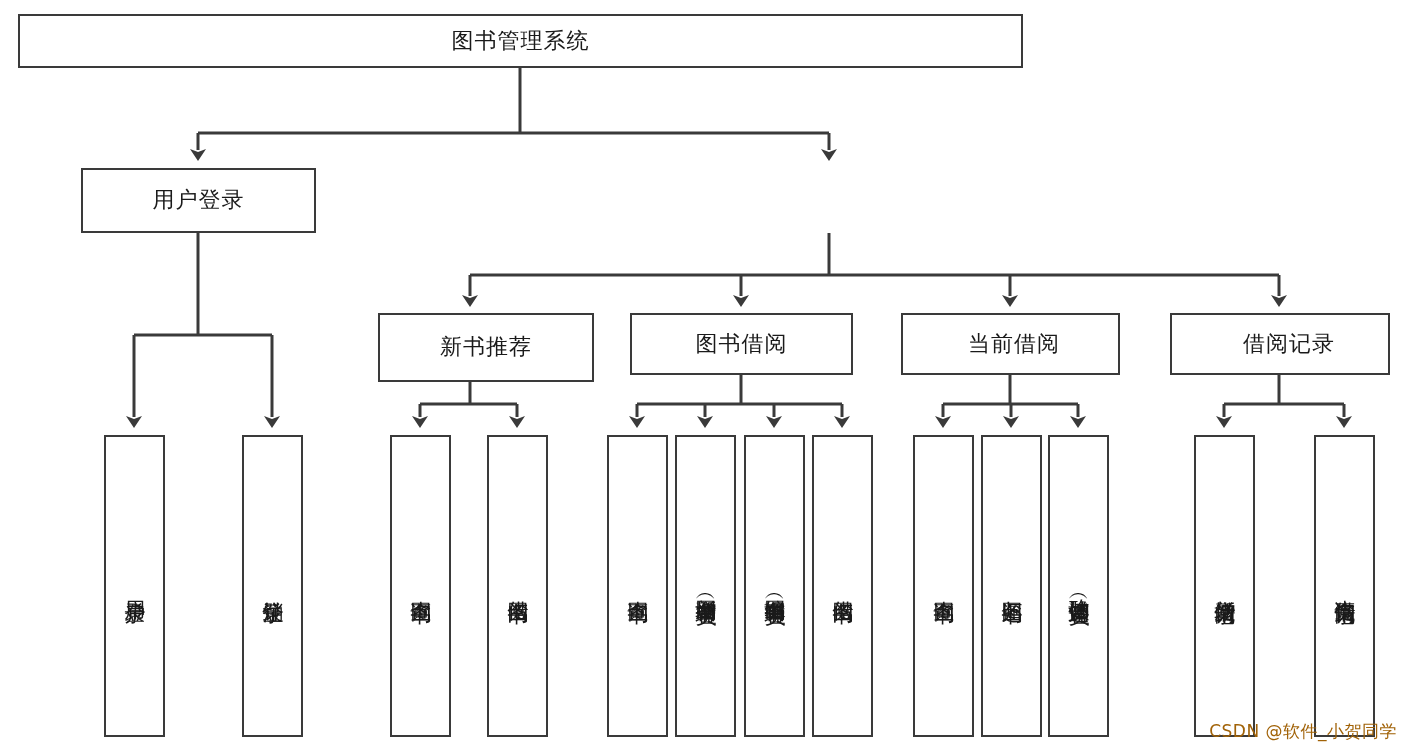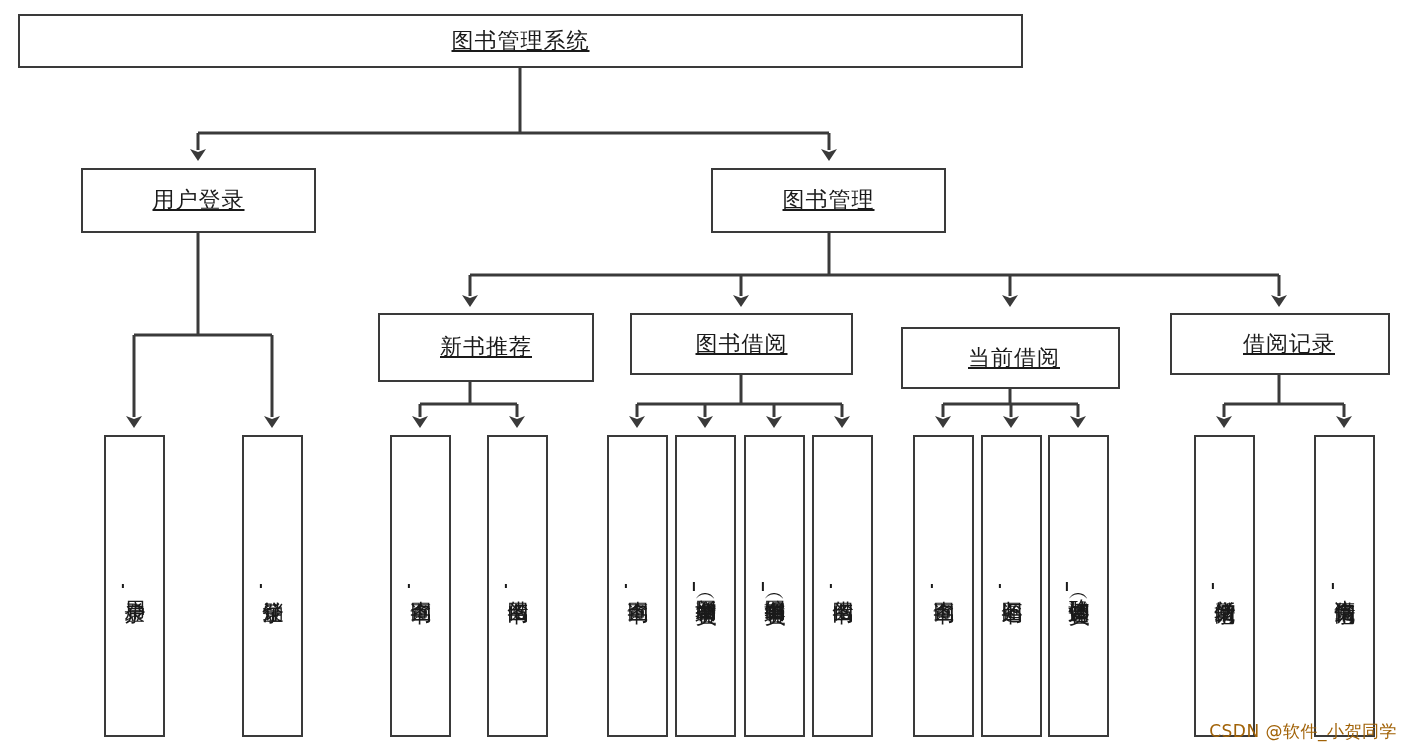--- a/index.html
+++ b/index.html
@@ -28,21 +28,20 @@
   }
   .node {
     position: absolute;
     box-sizing: border-box;
     background: #ffffff;
     border: 2px solid #3a3a3a;
     display: flex;
     align-items: center;
     justify-content: center;
     color: #1a1a1a;
-    text-decoration: underline;
   }
   .node-h {
     font-size: 22px;
     letter-spacing: 1px;
     line-height: 1.2;
     white-space: nowrap;
   }
   .node-v {
     font-size: 21px;
     line-height: 1.18;
@@ -123,31 +122,28 @@
     </g>
   </svg>
 
   <div class="node node-h" style="left:18px; top:14px; width:1005px; height:54px;">
     <span>图书管理系统</span>
   </div>
 
   <div class="node node-h" style="left:81px; top:168px; width:235px; height:65px;">
     <span>用户登录</span>
   </div>
-  <div class="node node-h" style="left:711px; top:168px; width:235px; height:65px;">
-    <span>图书管理</span>
-  </div>
 
   <div class="node node-h" style="left:378px; top:313px; width:216px; height:69px;">
     <span>新书推荐</span>
   </div>
   <div class="node node-h" style="left:630px; top:313px; width:223px; height:62px;justify-content:center;">
     <span>图书借阅</span>
   </div>
-  <div class="node node-h" style="left:901px; top:327px; width:219px; height:62px;padding-left:7px;">
+  <div class="node node-h" style="left:901px; top:313px; width:219px; height:62px;padding-left:7px;">
     <span>当前借阅</span>
   </div>
   <div class="node node-h" style="left:1170px; top:313px; width:220px; height:62px;padding-left:18px;">
     <span>借阅记录</span>
   </div>
 
   <div class="node node-v" style="left:104px; top:435px; width:61px; height:302px;">
     <span class="vlabel">用户登录</span>
   </div>
   <div class="node node-v" style="left:242px; top:435px; width:61px; height:302px;">

